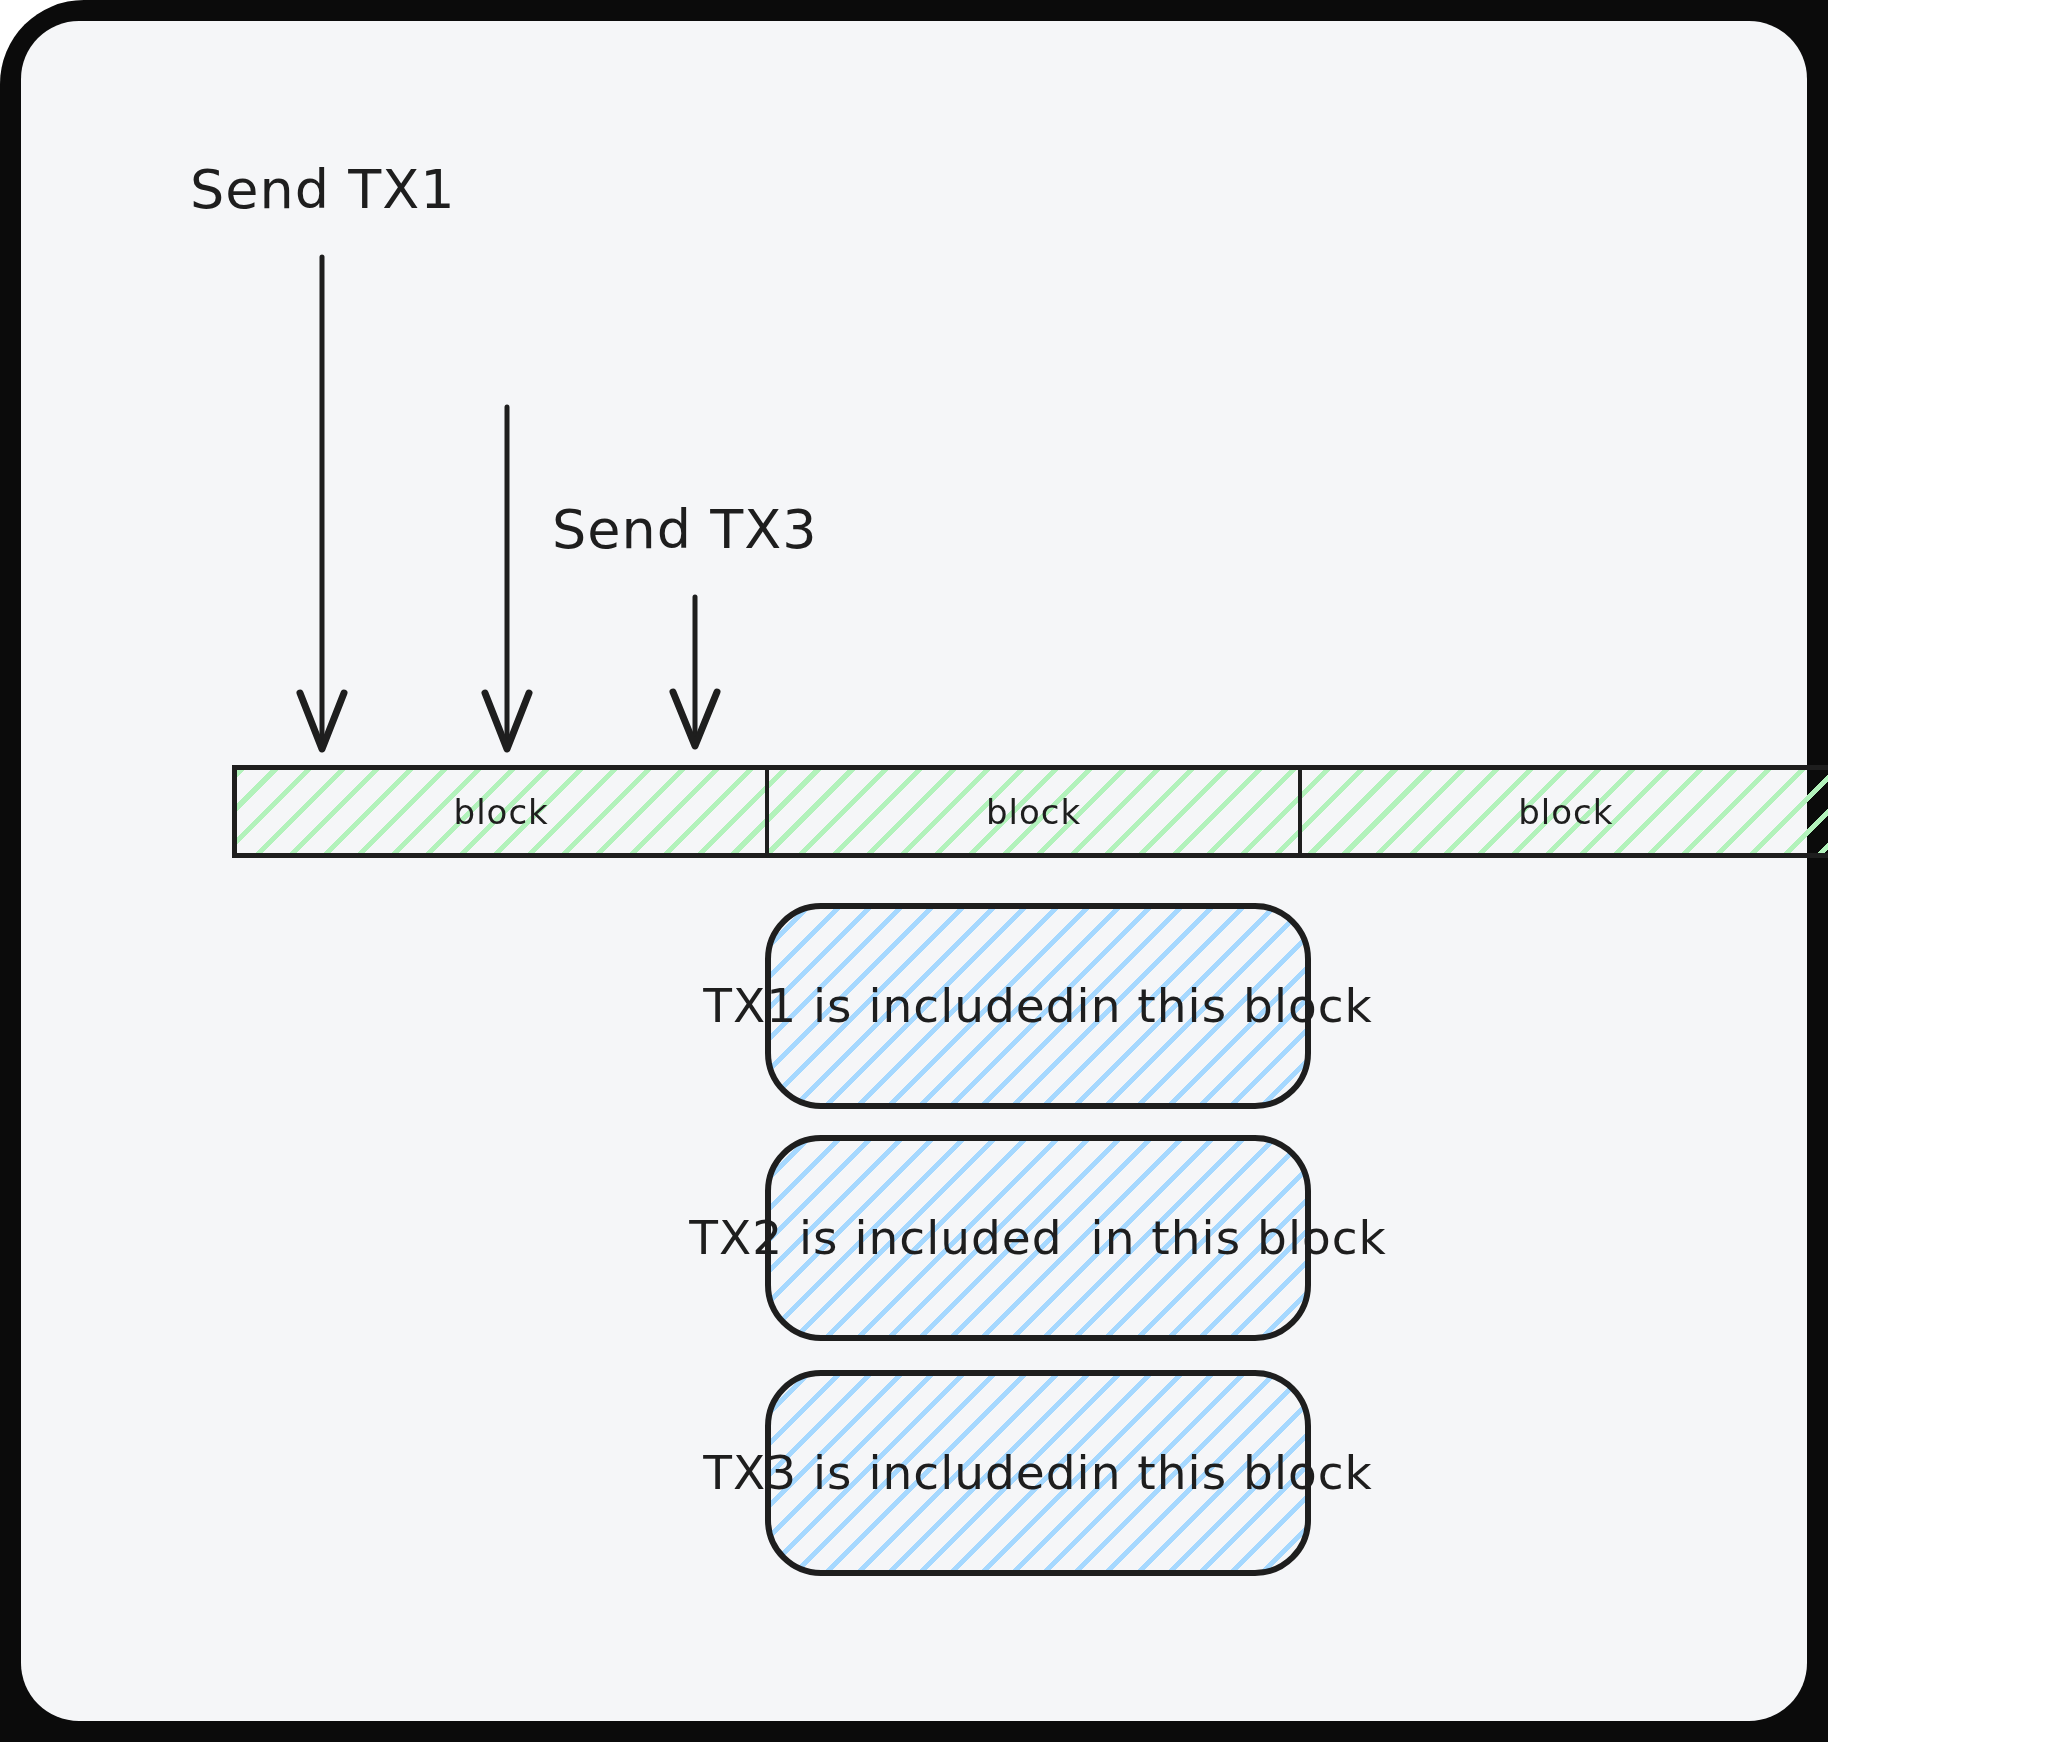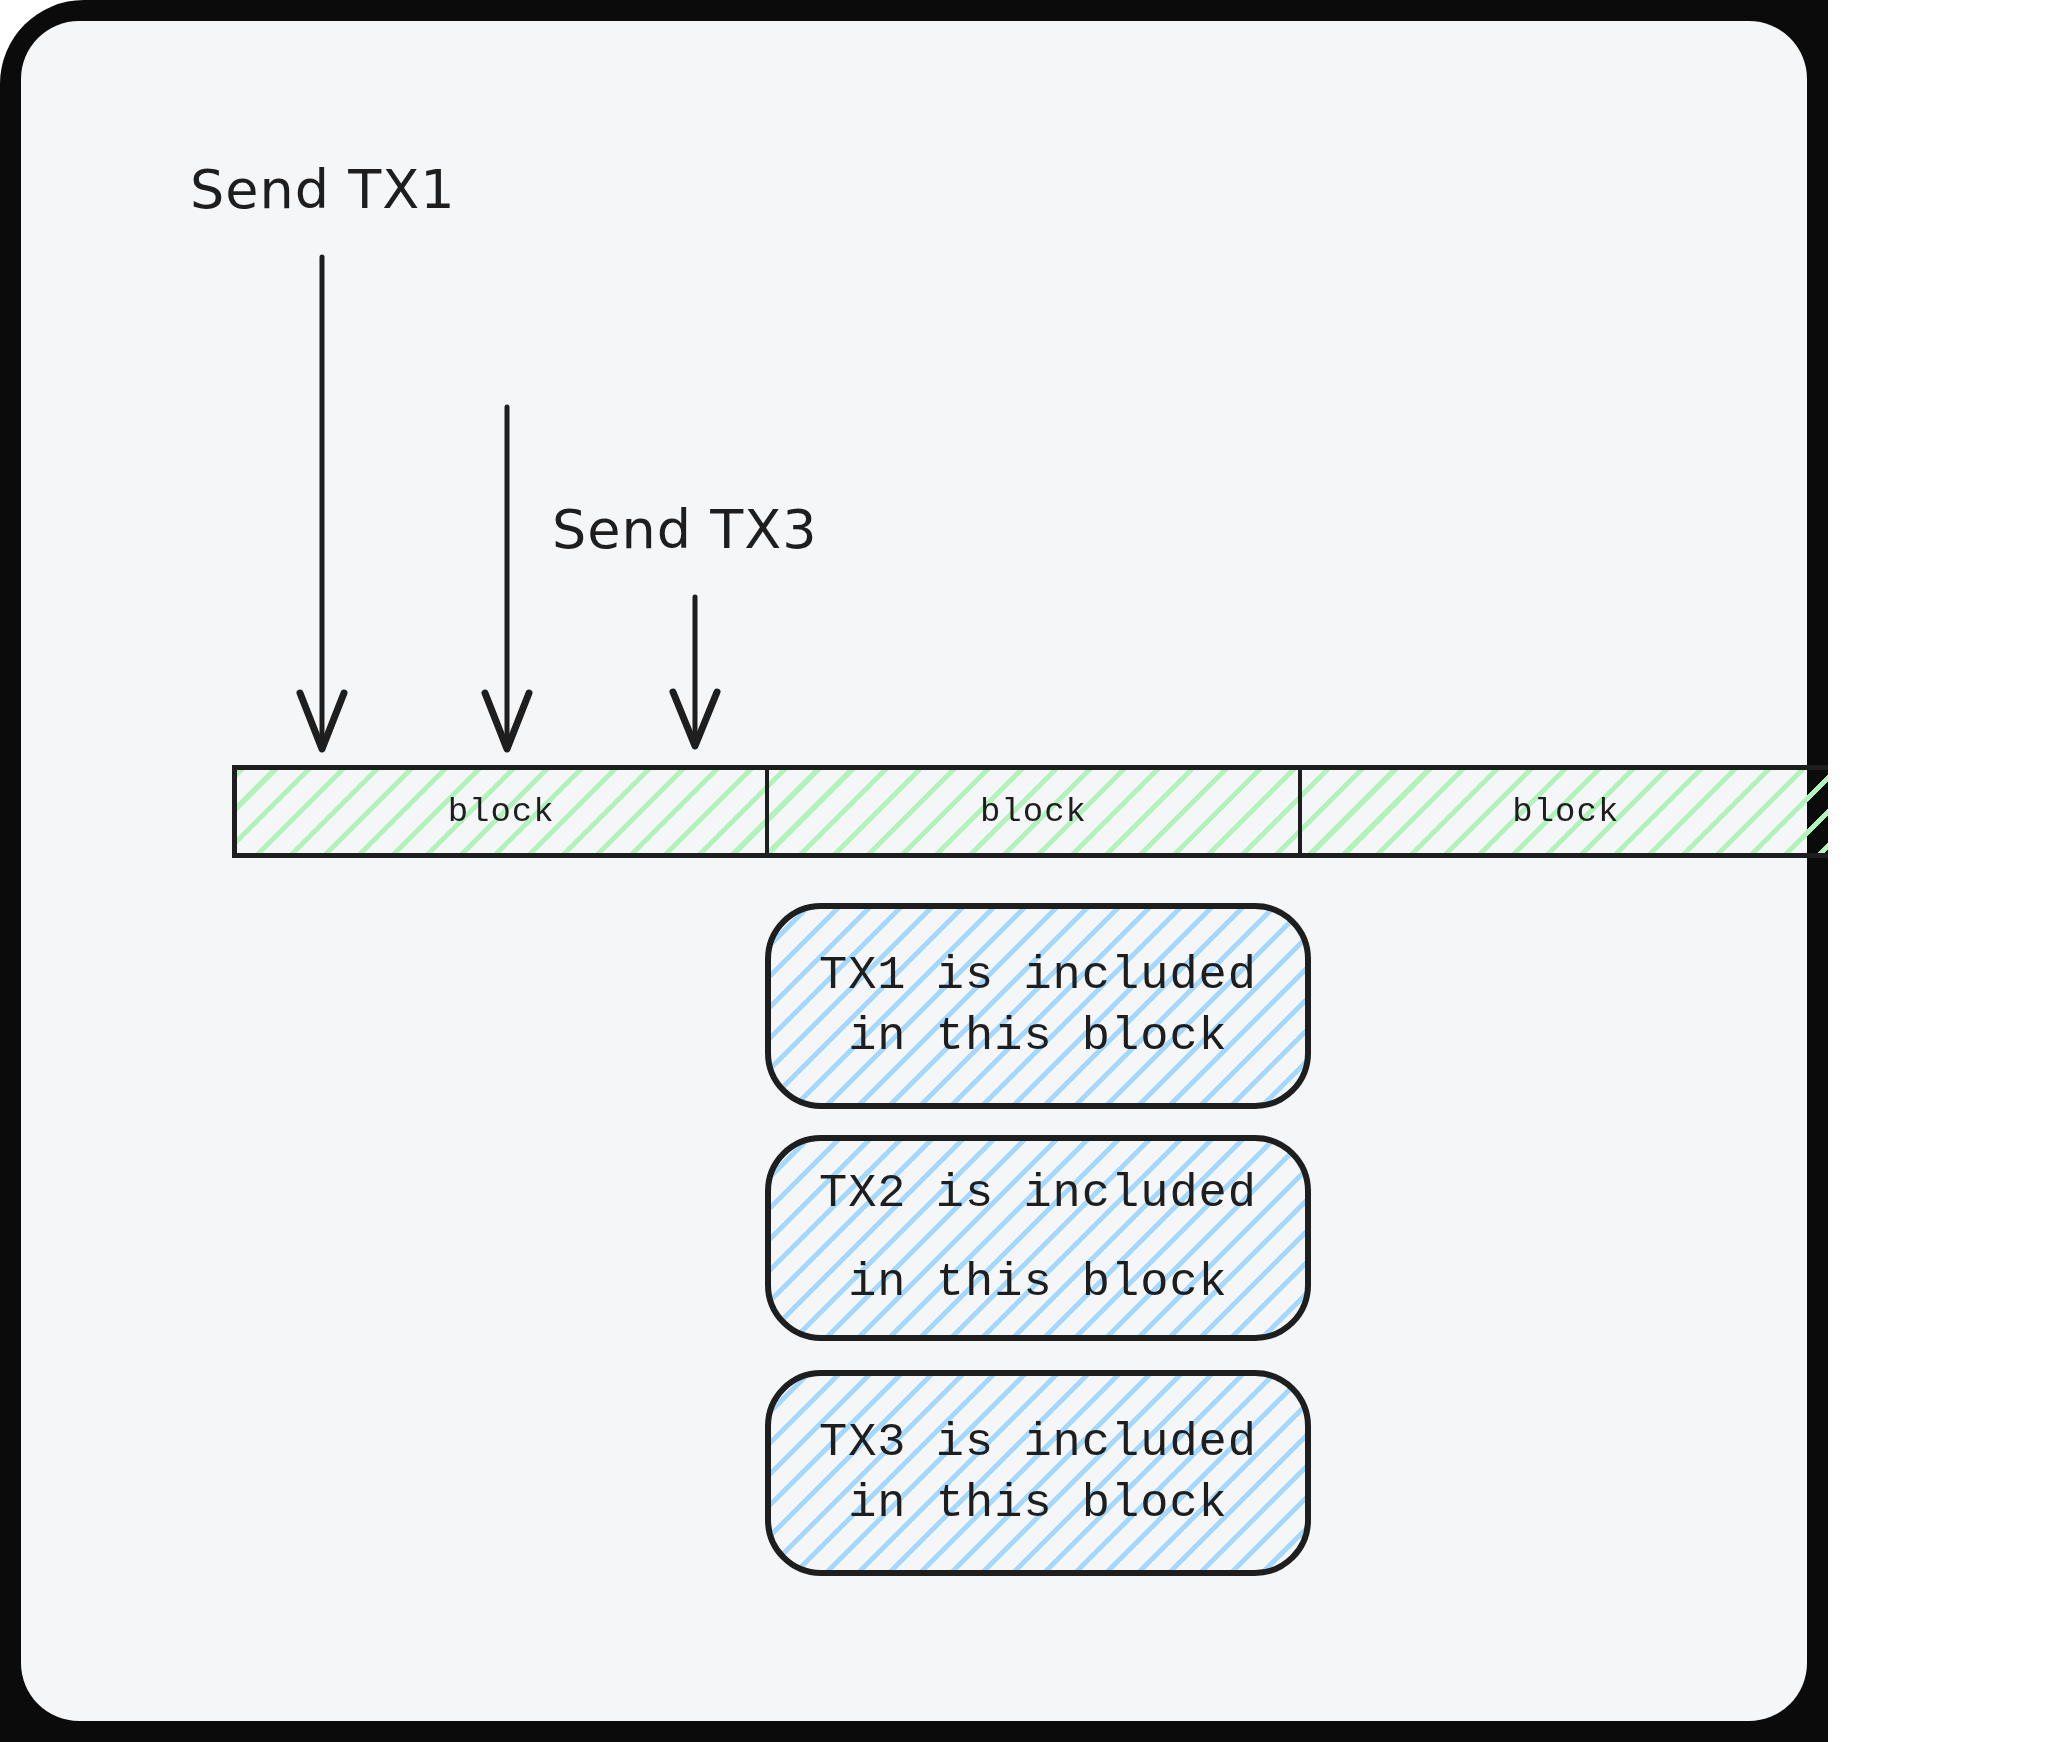--- a/index.html
+++ b/index.html
@@ -53,51 +53,49 @@
       var(--green, #b2f2bb) 5px,
       transparent 5px,
       transparent 24px
     );
   }
   .block-cell {
     flex: 1 1 0;
     display: flex;
     align-items: center;
     justify-content: center;
-    font-family: Liberation Mono, monospace;
   }
   .block-cell + .block-cell {
     border-left: 4px solid var(--ink, #1e1e1e);
   }
   .block-cell span {
     font-size: 34px;
     color: var(--ink, #1e1e1e);
     letter-spacing: 1px;
   }
   .callout {
     position: absolute;
     left: 765px;
     width: 546px;
     height: 206px;
     box-sizing: border-box;
     border: 6px solid var(--ink, #1e1e1e);
     border-radius: 56px;
     display: flex;
-    flex-direction: column;
+    flex-direction: row;
     align-items: center;
     justify-content: center;
     text-align: center;
     background-image: repeating-linear-gradient(
       135deg,
       var(--blue, #a5d8ff) 0px,
       var(--blue, #a5d8ff) 5px,
       transparent 5px,
       transparent 22px
     );
-    font-family: Liberation Mono, monospace;
   }
   .callout .line {
     font-size: 47px;
     font-weight: 500;
     line-height: 1.3;
     color: var(--ink, #1e1e1e);
     letter-spacing: 1px;
     white-space: nowrap;
   }
   .callout-1 { top: 903px; }

